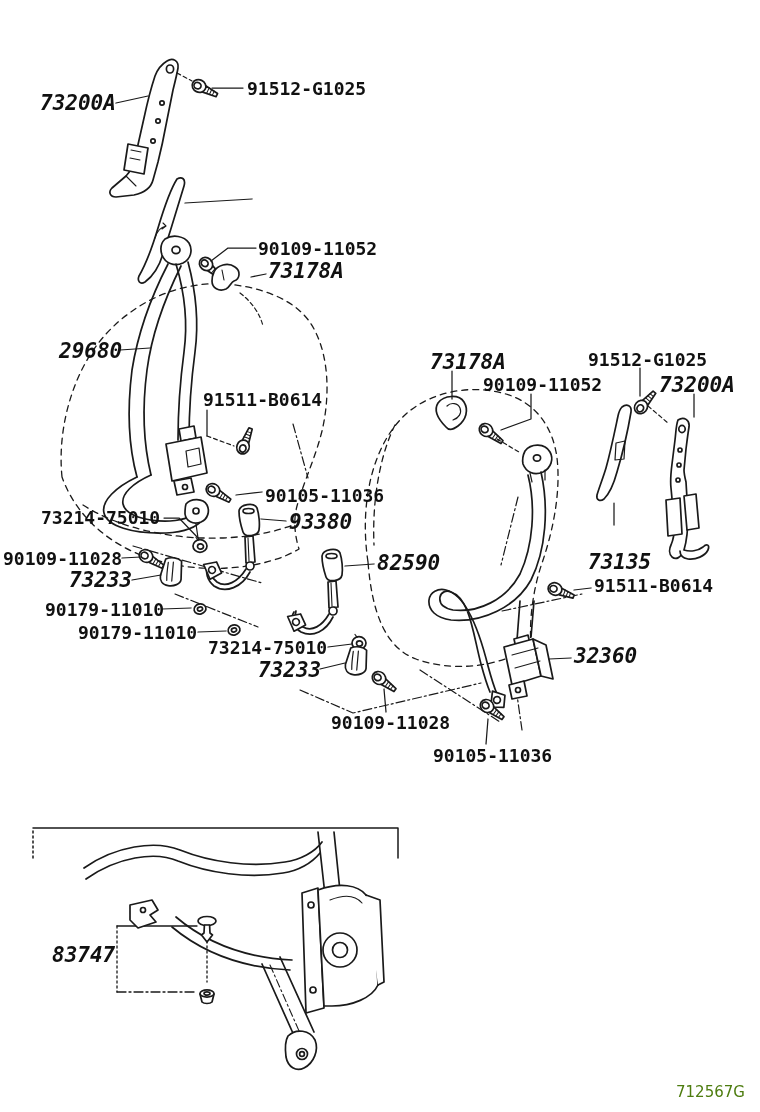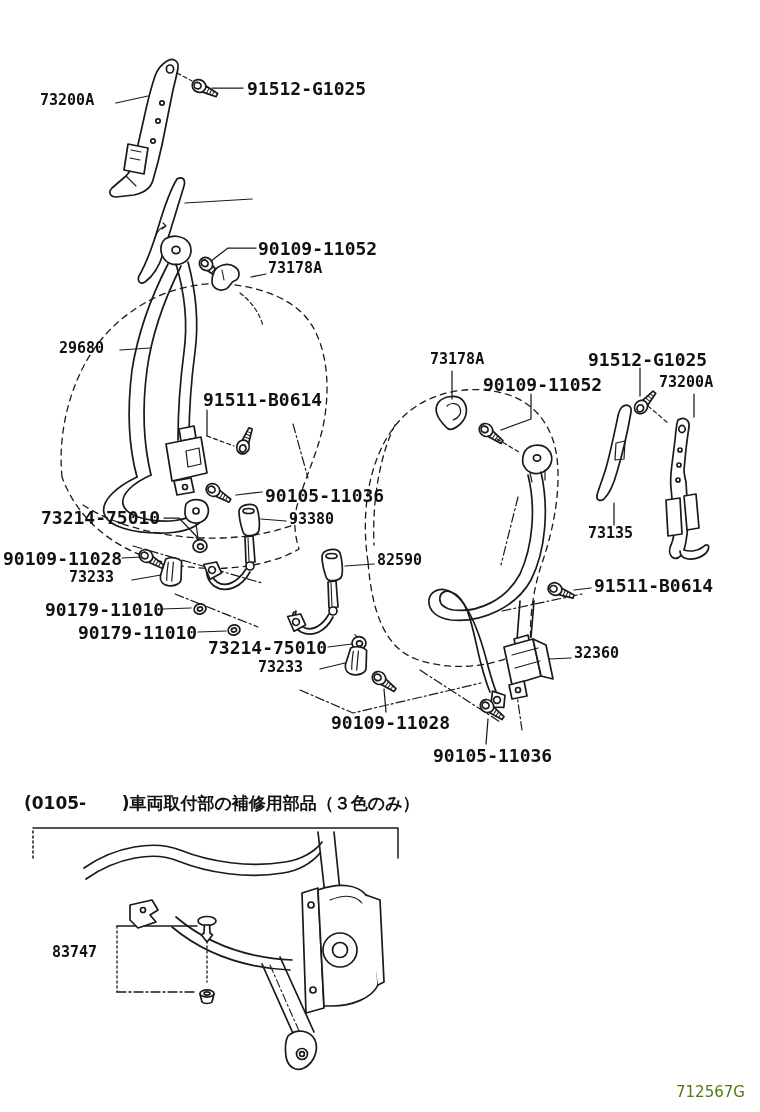--- a/index.html
+++ b/index.html
@@ -1,21 +1,21 @@
 <!DOCTYPE html>
 <html><head>
 <meta charset="utf-8">
 <style>
   html,body{margin:0;padding:0;background:#fff;}
   .stage{position:relative;width:760px;height:1112px;background:#fff;overflow:hidden;
          font-family:"DejaVu Sans","Liberation Sans",sans-serif;}
   .stage svg{position:absolute;left:0;top:0;}
   .lbl{position:absolute;font:700 18px "DejaVu Sans Mono","Liberation Mono",monospace;
        color:#111;line-height:1;white-space:nowrap;}
-  .lbl.lg{font-size:15px;}
+  .lbl.lg{font-size:21px;font-style:italic;}
   .note{position:absolute;font:700 17px "DejaVu Sans","Liberation Sans",sans-serif;
         color:#111;line-height:1.2;white-space:pre;}
   .code{position:absolute;font:400 15px "DejaVu Sans","Liberation Sans",sans-serif;color:#4d7c0f;}
 </style>
 </head>
 <body>
 
 <div class="stage">
 
 <svg width="760" height="1112" viewBox="0 0 760 1112" stroke="#1a1a1a" fill="none" stroke-width="1.7" stroke-linecap="round" stroke-linejoin="round">
@@ -277,22 +277,21 @@
   <div class="lbl" style="left:265px;top:487px">90105-11036</div>
   <div class="lbl" style="left:41px;top:509px">73214-75010</div>
   <div class="lbl lg" style="left:289px;top:512px">93380</div>
   <div class="lbl" style="left:3px;top:550px">90109-11028</div>
   <div class="lbl lg" style="left:69px;top:570px">73233</div>
   <div class="lbl lg" style="left:377px;top:553px">82590</div>
   <div class="lbl" style="left:45px;top:601px">90179-11010</div>
   <div class="lbl" style="left:78px;top:624px">90179-11010</div>
   <div class="lbl" style="left:208px;top:639px">73214-75010</div>
   <div class="lbl lg" style="left:258px;top:660px">73233</div>
-  <div class="lbl lg" style="left:588px;top:526px">73135</div>
+  <div class="lbl lg" style="left:588px;top:552px">73135</div>
   <div class="lbl" style="left:594px;top:577px">91511-B0614</div>
   <div class="lbl lg" style="left:574px;top:646px">32360</div>
   <div class="lbl" style="left:331px;top:714px">90109-11028</div>
   <div class="lbl" style="left:433px;top:747px">90105-11036</div>
   <div class="lbl lg" style="left:52px;top:945px">83747</div>
 
-  <div class="note" style="left:24px;top:793px">(0105-      )車両取付部の補修用部品（３色のみ）</div>
   <div class="code" style="left:676px;top:1083px">712567G</div>
 </div>
 
 </body></html>

